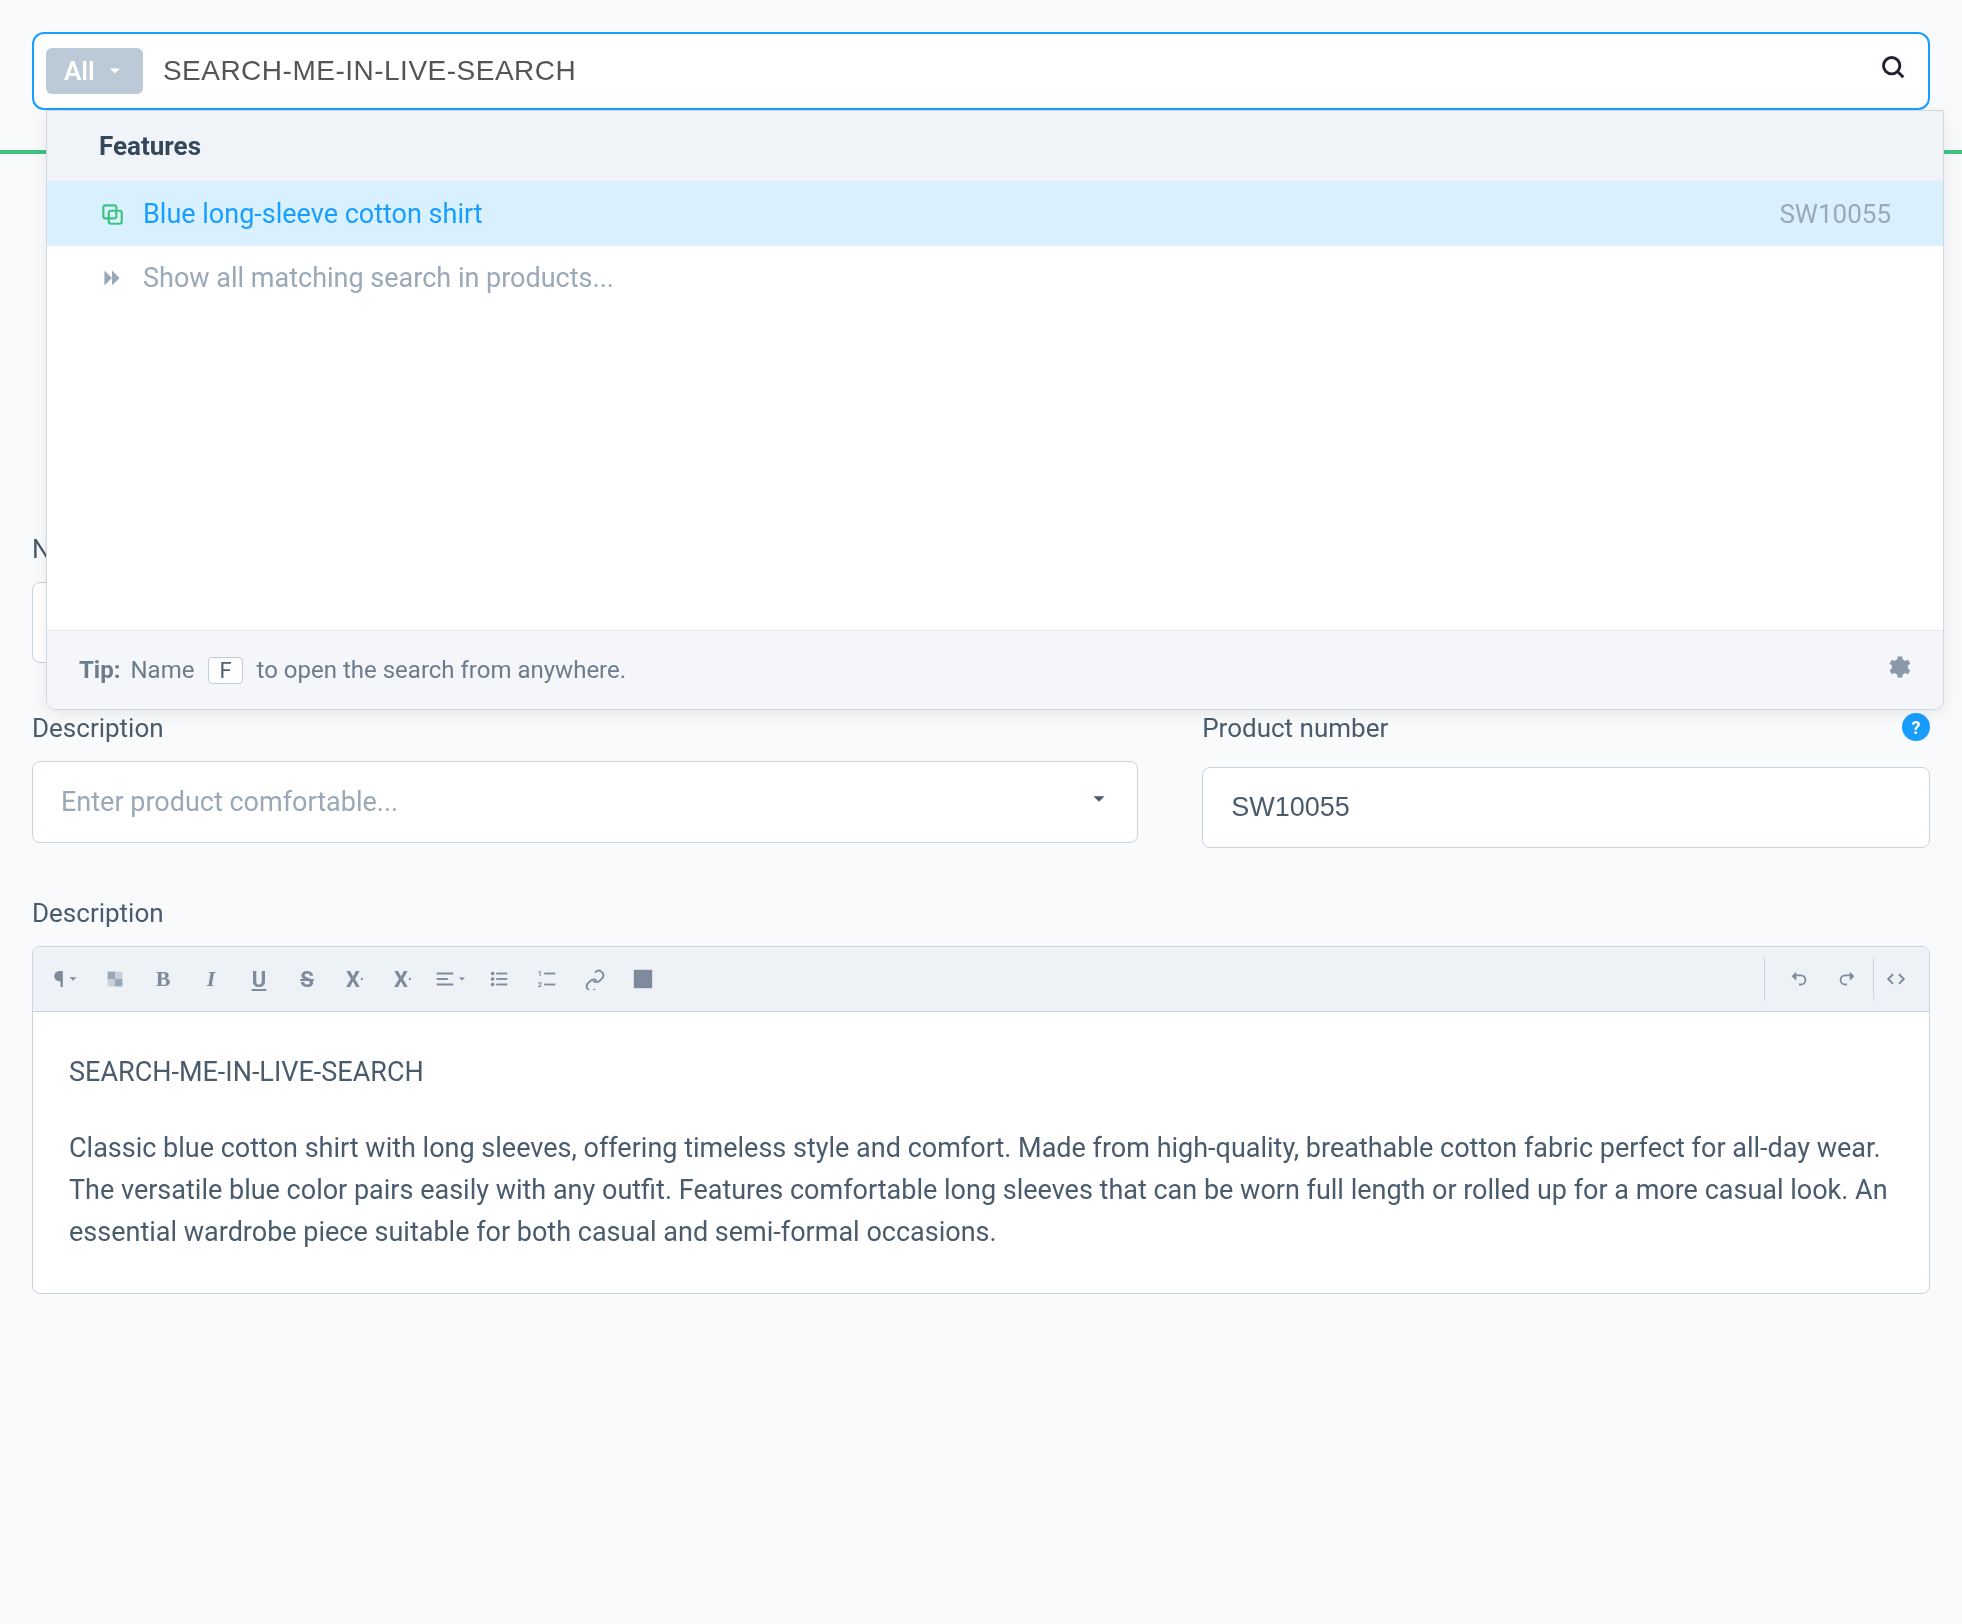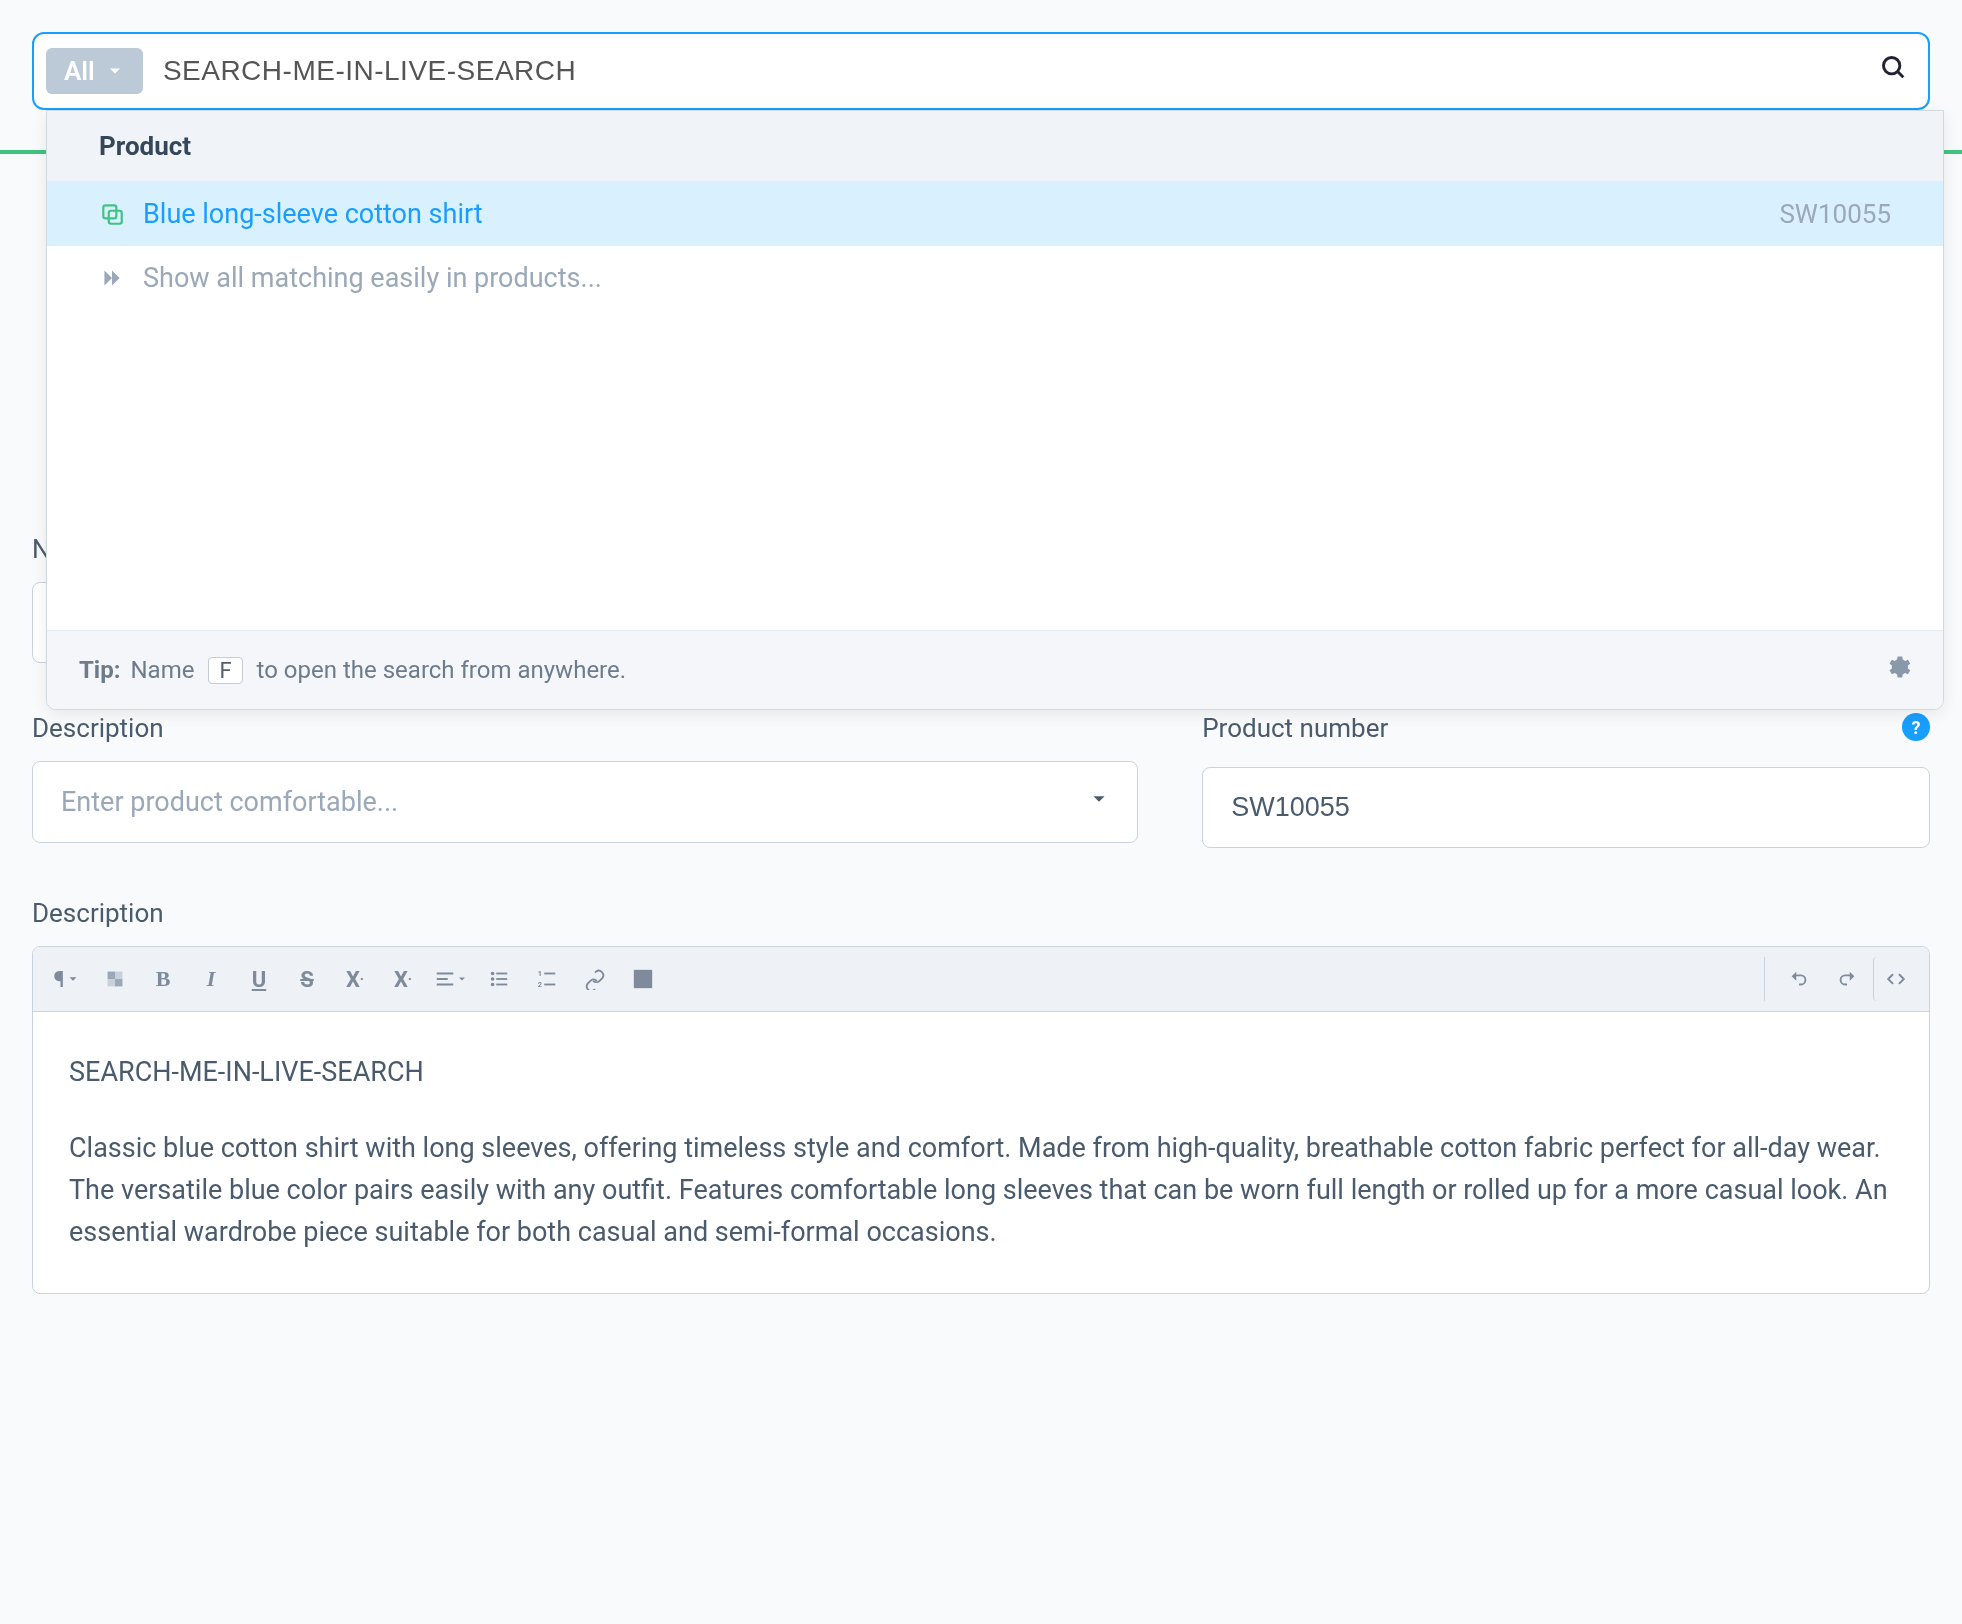--- a/index.html
+++ b/index.html
@@ -214,40 +214,40 @@
       <input class="search-input" type="text" value="SEARCH-ME-IN-LIVE-SEARCH" style="">
       <span class="search-icon">
         <svg viewBox="0 0 24 24">
             <circle cx="10" cy="10" r="7"></circle>
             <line x1="20" y1="20" x2="15" y2="15"></line>
           </svg>
       </span>
     </div>
 
     <div class="dropdown">
-      <div class="dropdown-header">Product</div>
+      <div class="dropdown-header">Features</div>
 
       <div class="result-row highlight">
         <span class="res-icon">
           <svg viewBox="0 0 24 24" fill="none" stroke="#3fc380" stroke-width="2">
             <rect x="4" y="4" width="12" height="12" rx="2"></rect>
             <rect x="9" y="9" width="12" height="12" rx="2"></rect>
           </svg>
         </span>
         <span class="res-label">Blue long-sleeve cotton shirt</span>
         <span class="res-sku">SW10055</span>
       </div>
 
       <div class="result-row dim">
         <span class="res-icon">
           <svg viewBox="0 0 24 24" fill="#9aa8b8">
               <path d="M5 5l7 7-7 7V5zm7 0l7 7-7 7V5z"></path>
             </svg>
         </span>
-        <span class="res-label">Show all matching easily in products...</span>
+        <span class="res-label">Show all matching search in products...</span>
       </div>
 
       <div class="dropdown-spacer"></div>
 
       <div class="dropdown-footer">
         <strong>Tip:</strong>
         <span>Name</span>
         <span class="kbd">F</span>
         <span>to open the search from anywhere.</span>
         <span class="flex1"></span>

